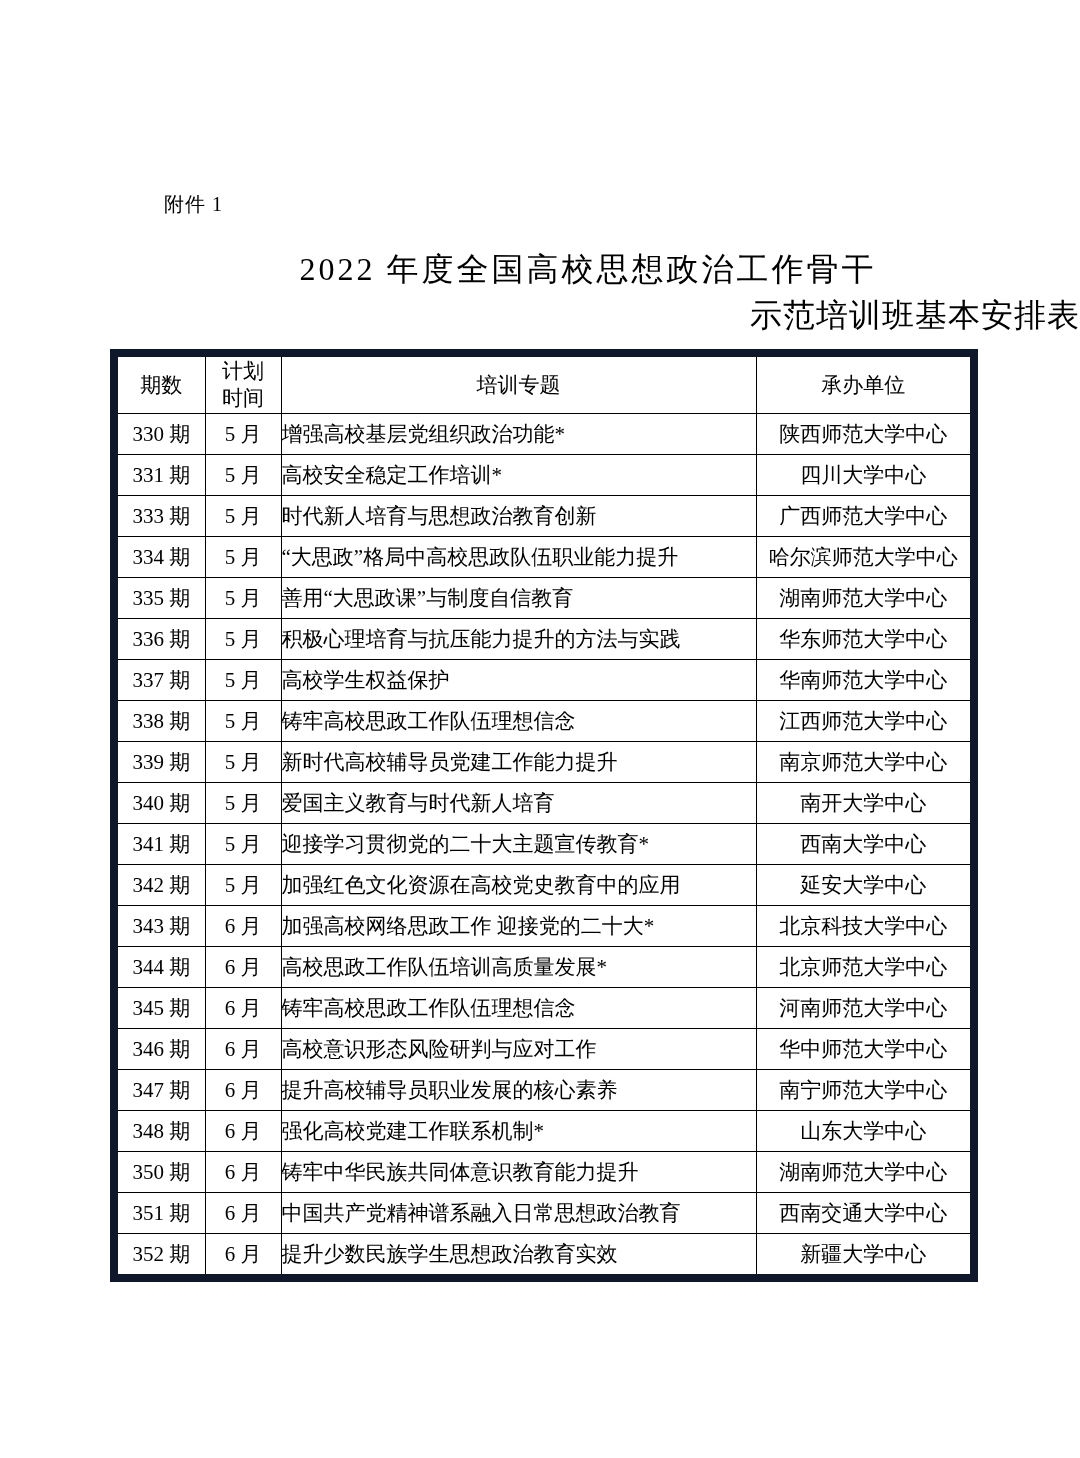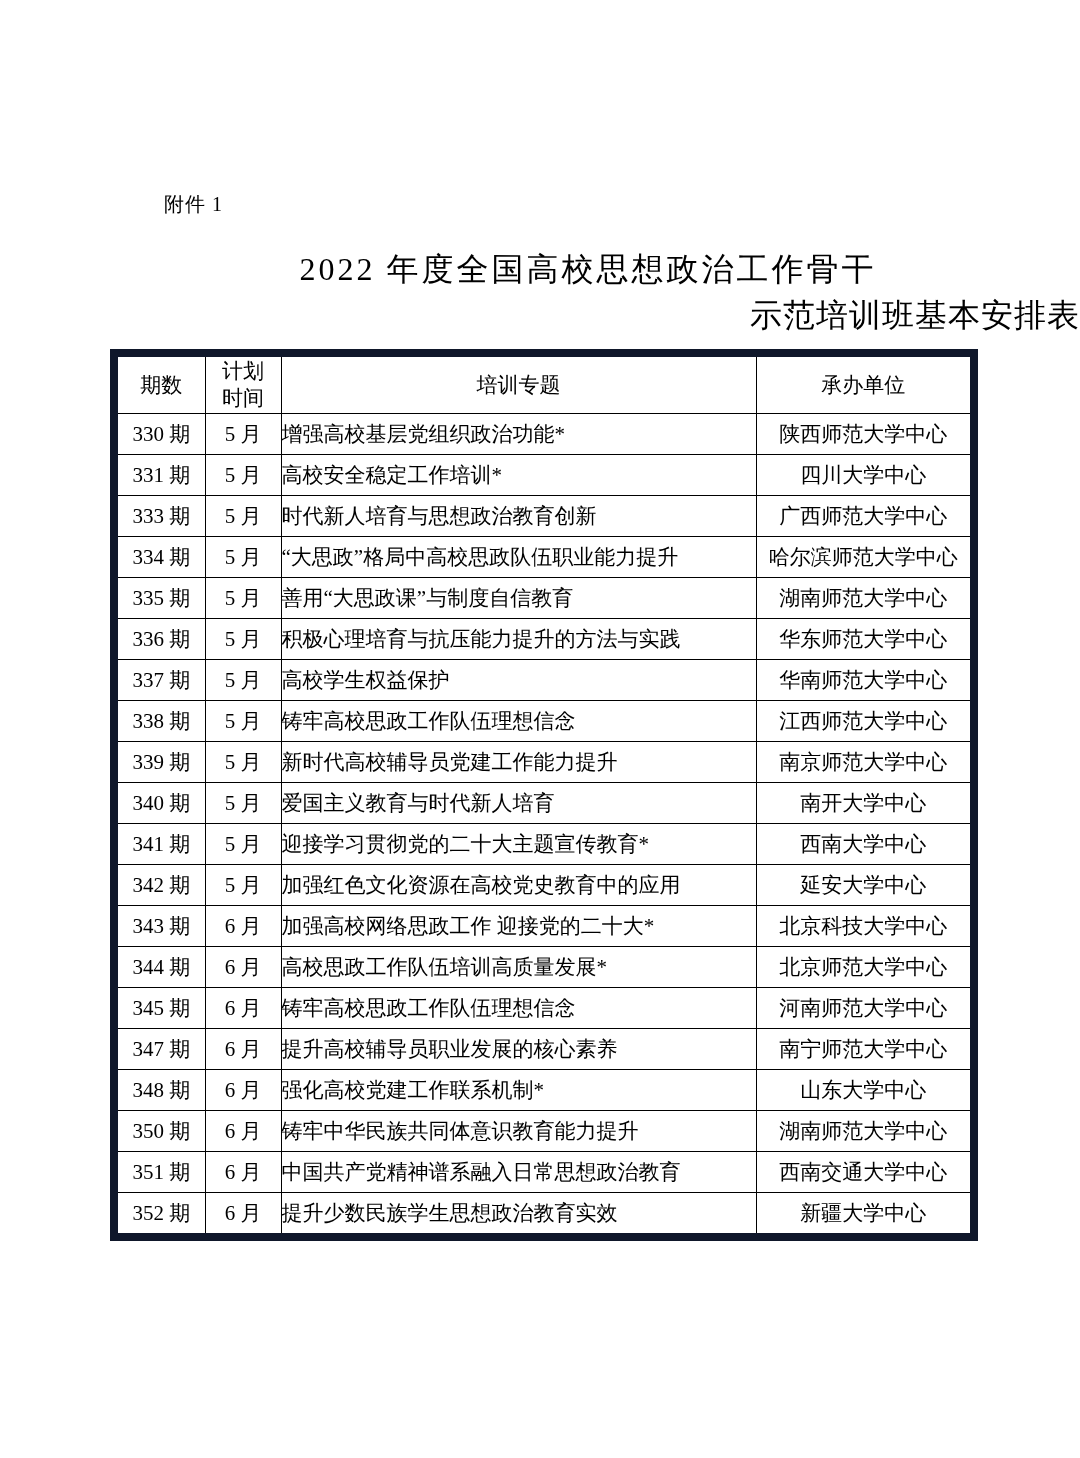--- a/index.html
+++ b/index.html
@@ -146,20 +146,26 @@
           <td class="topic">高校思政工作队伍培训高质量发展*</td>
           <td>北京师范大学中心</td>
         </tr>
         <tr>
           <td>345 期</td>
           <td>6 月</td>
           <td class="topic">铸牢高校思政工作队伍理想信念</td>
           <td>河南师范大学中心</td>
         </tr>
         <tr>
+          <td>346 期</td>
+          <td>6 月</td>
+          <td class="topic">高校意识形态风险研判与应对工作</td>
+          <td>华中师范大学中心</td>
+        </tr>
+        <tr>
           <td>347 期</td>
           <td>6 月</td>
           <td class="topic">提升高校辅导员职业发展的核心素养</td>
           <td>南宁师范大学中心</td>
         </tr>
         <tr>
           <td>348 期</td>
           <td>6 月</td>
           <td class="topic">强化高校党建工作联系机制*</td>
           <td>山东大学中心</td>

